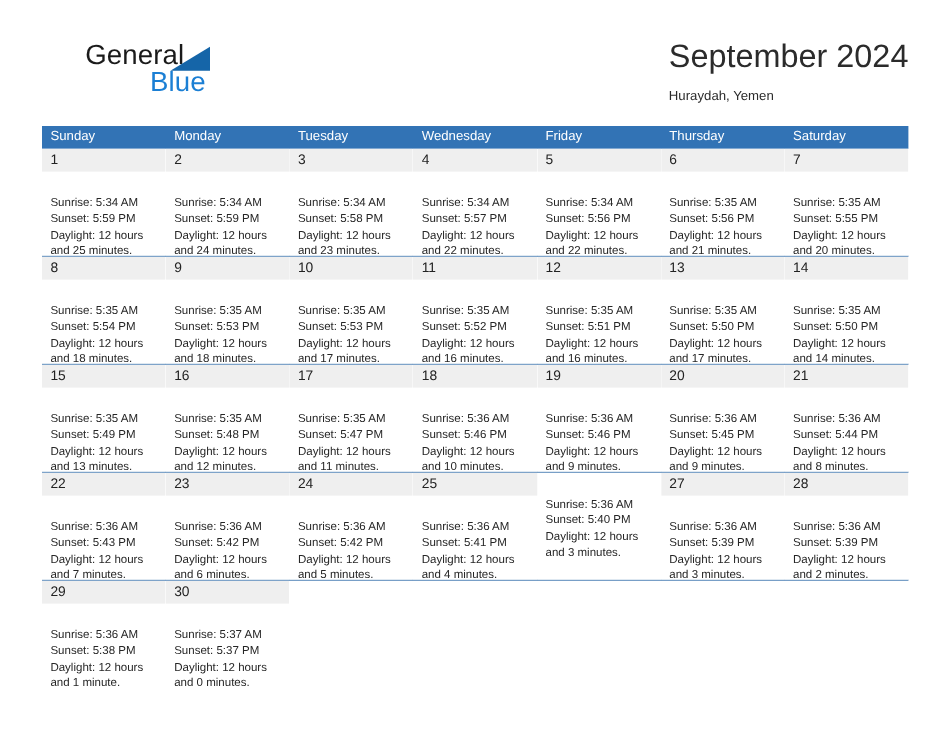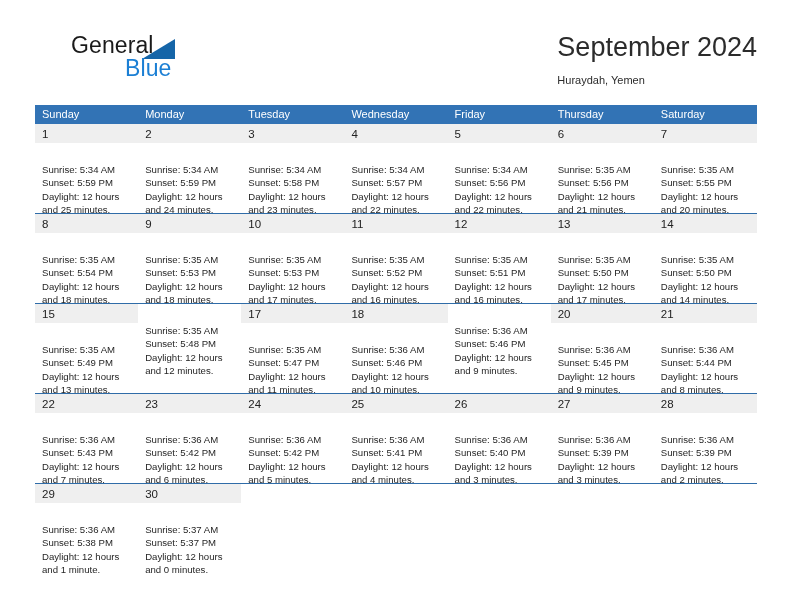--- a/index.html
+++ b/index.html
@@ -317,20 +317,21 @@
           <div class="cell filled">
             <div class="daynum-band"><span class="daynum">15</span></div>
             <div class="cell-body">
               <div class="cell-line">Sunrise: 5:35 AM</div>
               <div class="cell-line">Sunset: 5:49 PM</div>
               <div class="cell-line">Daylight: 12 hours</div>
               <div class="cell-line">and 13 minutes.</div>
             </div>
           </div>
           <div class="cell filled">
+            <div class="daynum-band"><span class="daynum">16</span></div>
             <div class="cell-body">
               <div class="cell-line">Sunrise: 5:35 AM</div>
               <div class="cell-line">Sunset: 5:48 PM</div>
               <div class="cell-line">Daylight: 12 hours</div>
               <div class="cell-line">and 12 minutes.</div>
             </div>
           </div>
           <div class="cell filled">
             <div class="daynum-band"><span class="daynum">17</span></div>
             <div class="cell-body">
@@ -343,20 +344,21 @@
           <div class="cell filled">
             <div class="daynum-band"><span class="daynum">18</span></div>
             <div class="cell-body">
               <div class="cell-line">Sunrise: 5:36 AM</div>
               <div class="cell-line">Sunset: 5:46 PM</div>
               <div class="cell-line">Daylight: 12 hours</div>
               <div class="cell-line">and 10 minutes.</div>
             </div>
           </div>
           <div class="cell filled">
+            <div class="daynum-band"><span class="daynum">19</span></div>
             <div class="cell-body">
               <div class="cell-line">Sunrise: 5:36 AM</div>
               <div class="cell-line">Sunset: 5:46 PM</div>
               <div class="cell-line">Daylight: 12 hours</div>
               <div class="cell-line">and 9 minutes.</div>
             </div>
           </div>
           <div class="cell filled">
             <div class="daynum-band"><span class="daynum">20</span></div>
             <div class="cell-body">
@@ -407,21 +409,20 @@
           <div class="cell filled">
             <div class="daynum-band"><span class="daynum">25</span></div>
             <div class="cell-body">
               <div class="cell-line">Sunrise: 5:36 AM</div>
               <div class="cell-line">Sunset: 5:41 PM</div>
               <div class="cell-line">Daylight: 12 hours</div>
               <div class="cell-line">and 4 minutes.</div>
             </div>
           </div>
           <div class="cell filled">
-            <div class="daynum-band"><span class="daynum">26</span></div>
             <div class="cell-body">
               <div class="cell-line">Sunrise: 5:36 AM</div>
               <div class="cell-line">Sunset: 5:40 PM</div>
               <div class="cell-line">Daylight: 12 hours</div>
               <div class="cell-line">and 3 minutes.</div>
             </div>
           </div>
           <div class="cell filled">
             <div class="daynum-band"><span class="daynum">27</span></div>
             <div class="cell-body">

